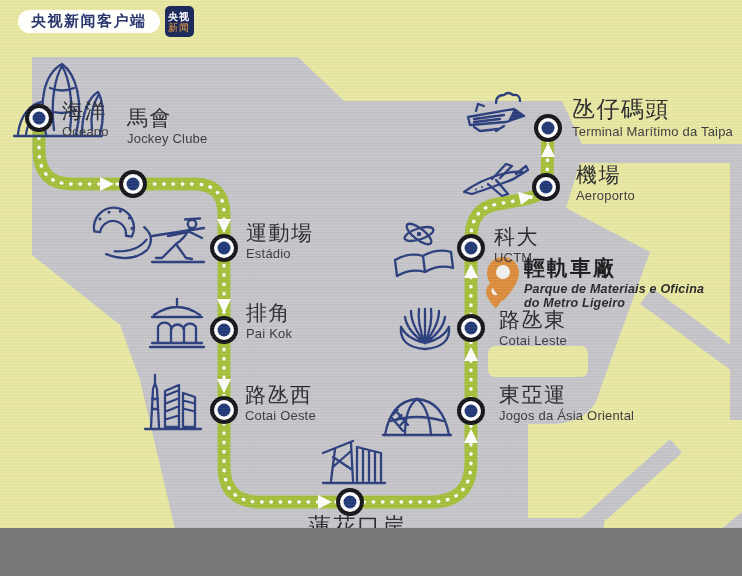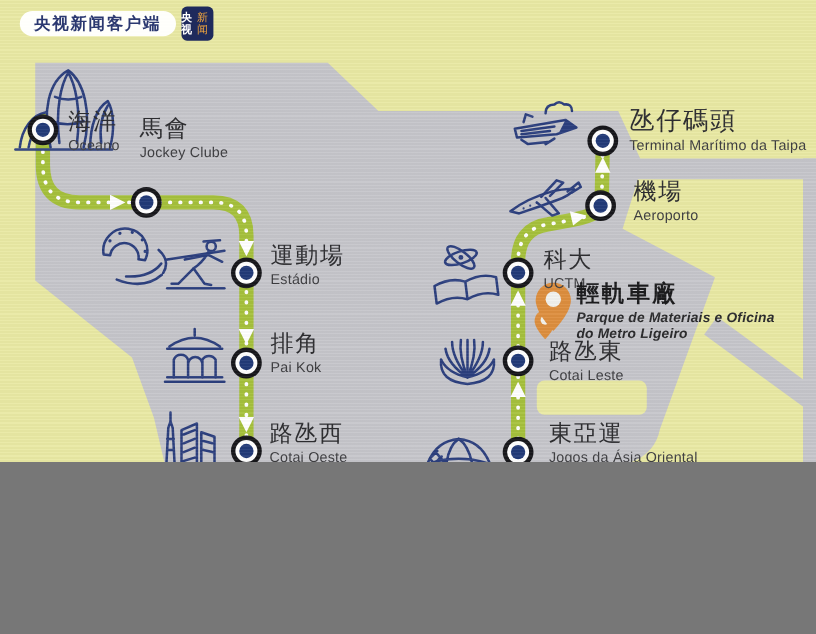--- a/index.html
+++ b/index.html
@@ -1,37 +1,37 @@
 <!DOCTYPE html>
 <html><head>
 <meta charset="utf-8">
 <style>
   html,body{margin:0;padding:0;background:#777;}
   .stage{
-    position:relative;width:742px;height:420px;overflow:hidden;
+    position:relative;width:742px;height:528px;overflow:hidden;
     background:#e9e9a4;
     font-family:"Liberation Sans", sans-serif;
   }
   .stage::after{ 
     content:"";position:absolute;inset:0;pointer-events:none;
     background:repeating-linear-gradient(180deg,rgba(255,255,255,.05) 0 1px,rgba(0,0,0,.025) 1px 3px);
   }
   svg.map{position:absolute;left:0;top:0;}
   .st-label{position:absolute;white-space:nowrap;}
   .zh{font-size:21px;color:#2d2d30;letter-spacing:1.5px;line-height:1.12;font-weight:500;}
   .zh.big{font-size:23px;}
   .pt{font-size:13px;color:#3d3d40;margin-top:2px;letter-spacing:.2px;line-height:1.1;}
   .depot .zh{font-weight:700;color:#1c1c1e;letter-spacing:2px;}
   .depot .pt{font-style:italic;font-weight:700;font-size:12.5px;color:#2a2a2c;line-height:1.12;}
   
   .watermark{position:absolute;left:18px;top:6px;display:flex;align-items:center;gap:5px;z-index:5;}
   .wm-pill{background:rgba(255,255,255,.96);border-radius:12px;height:23px;display:flex;align-items:center;
            padding:0 13px;font-size:15px;font-weight:700;color:#2b3870;letter-spacing:1.5px;}
-  .wm-badge{width:29px;height:31px;background:#1e2a5c;border-radius:5px;display:flex;flex-direction:row;
-            align-items:center;justify-content:flex-start;line-height:1.1;}
+  .wm-badge{width:29px;height:31px;background:#1e2a5c;border-radius:5px;display:flex;flex-direction:column;
+            align-items:center;justify-content:center;line-height:1.1;}
   .wm-badge .t{font-size:10px;font-weight:700;color:#ffffff;letter-spacing:1px;}
   .wm-badge .b{font-size:10px;font-weight:400;color:#efa43e;letter-spacing:1px;}
 </style>
 </head>
 <body>
 
 <div class="stage">
 
   <svg class="map" width="742" height="576" viewBox="0 0 742 576">
 

